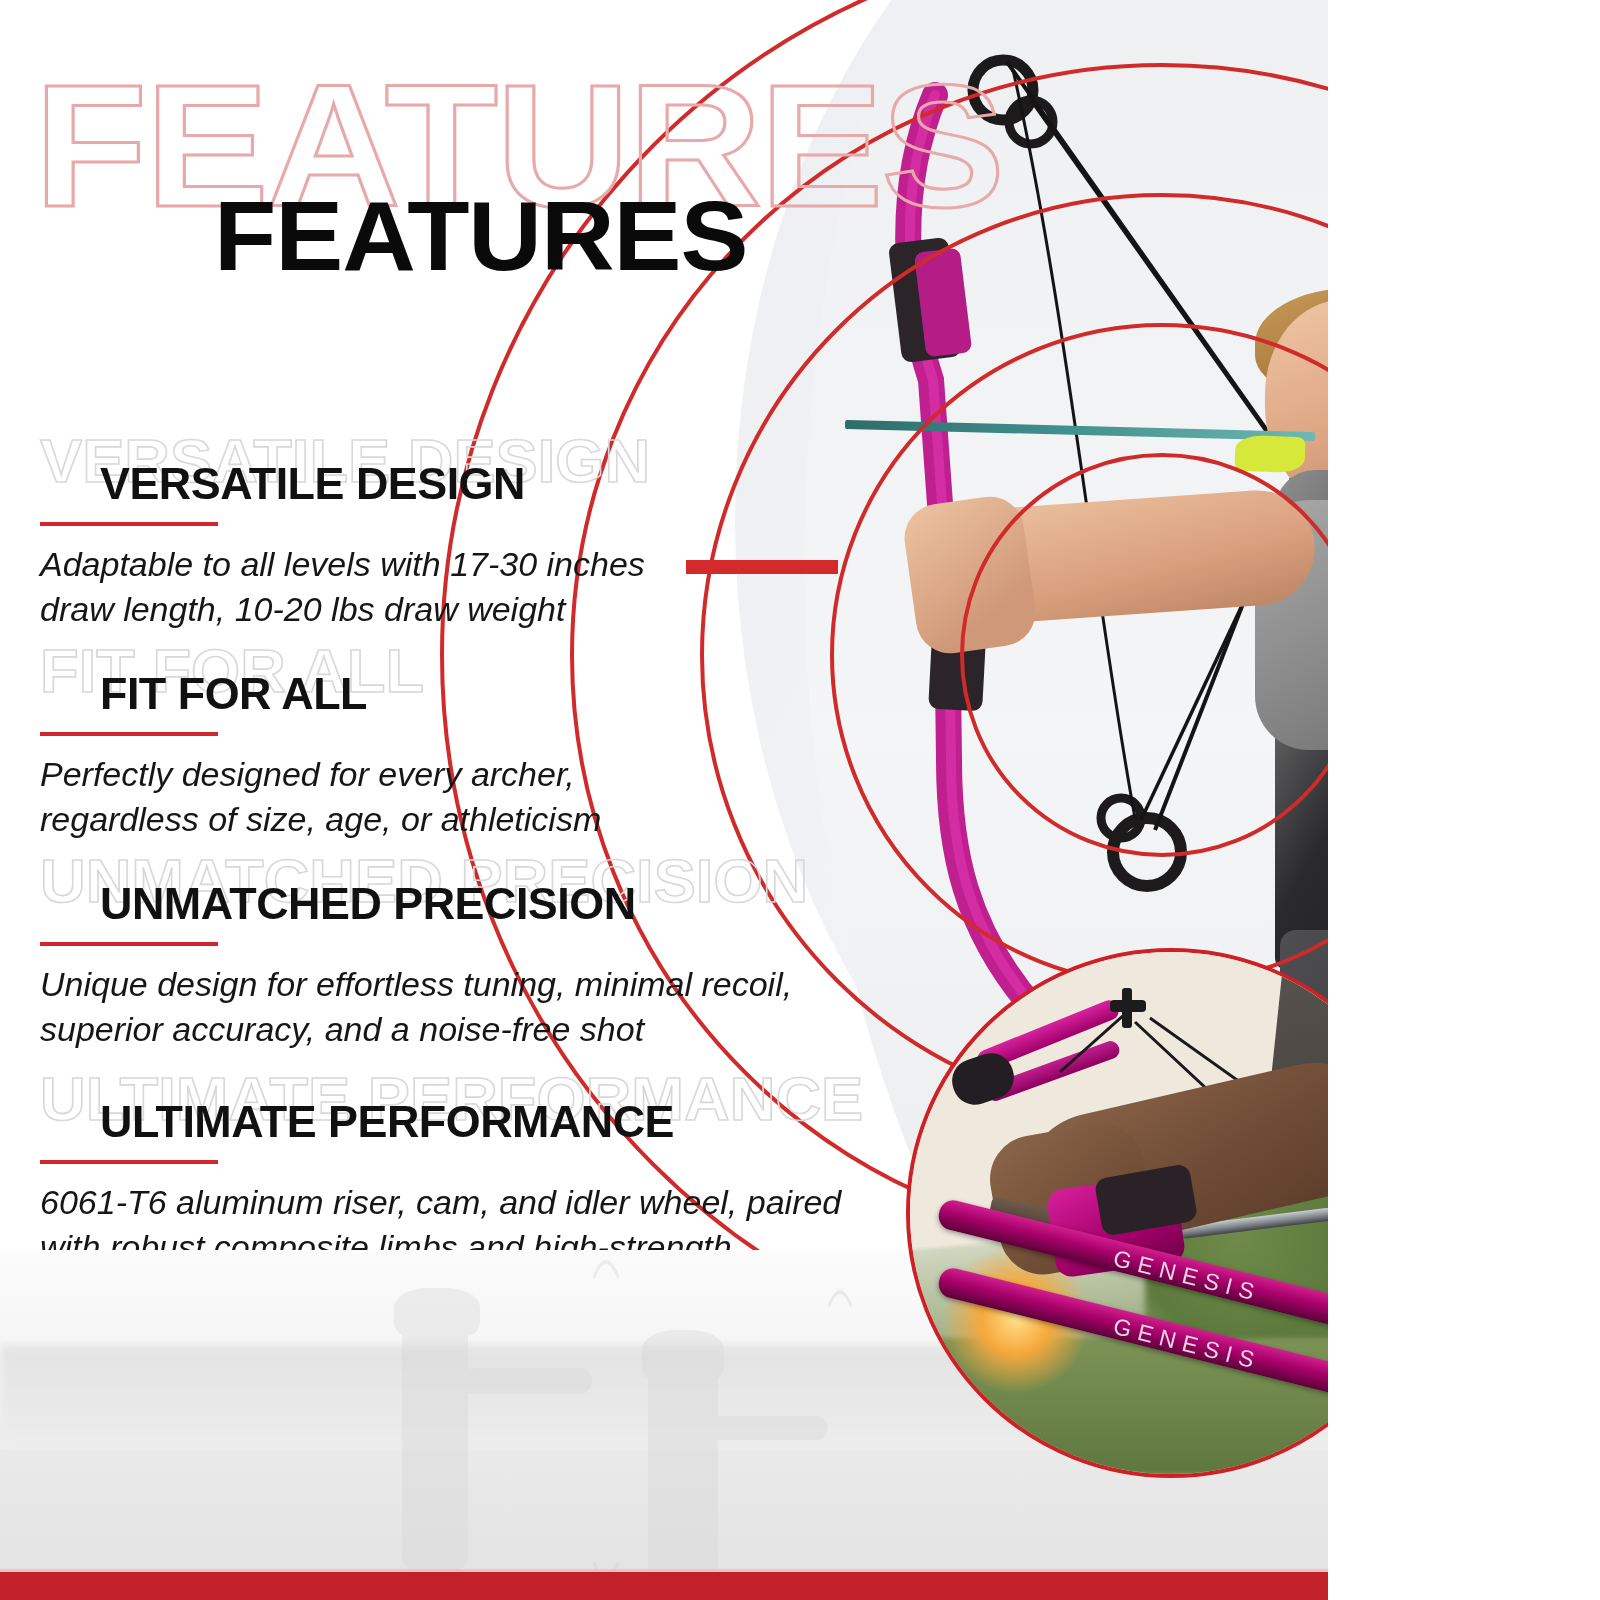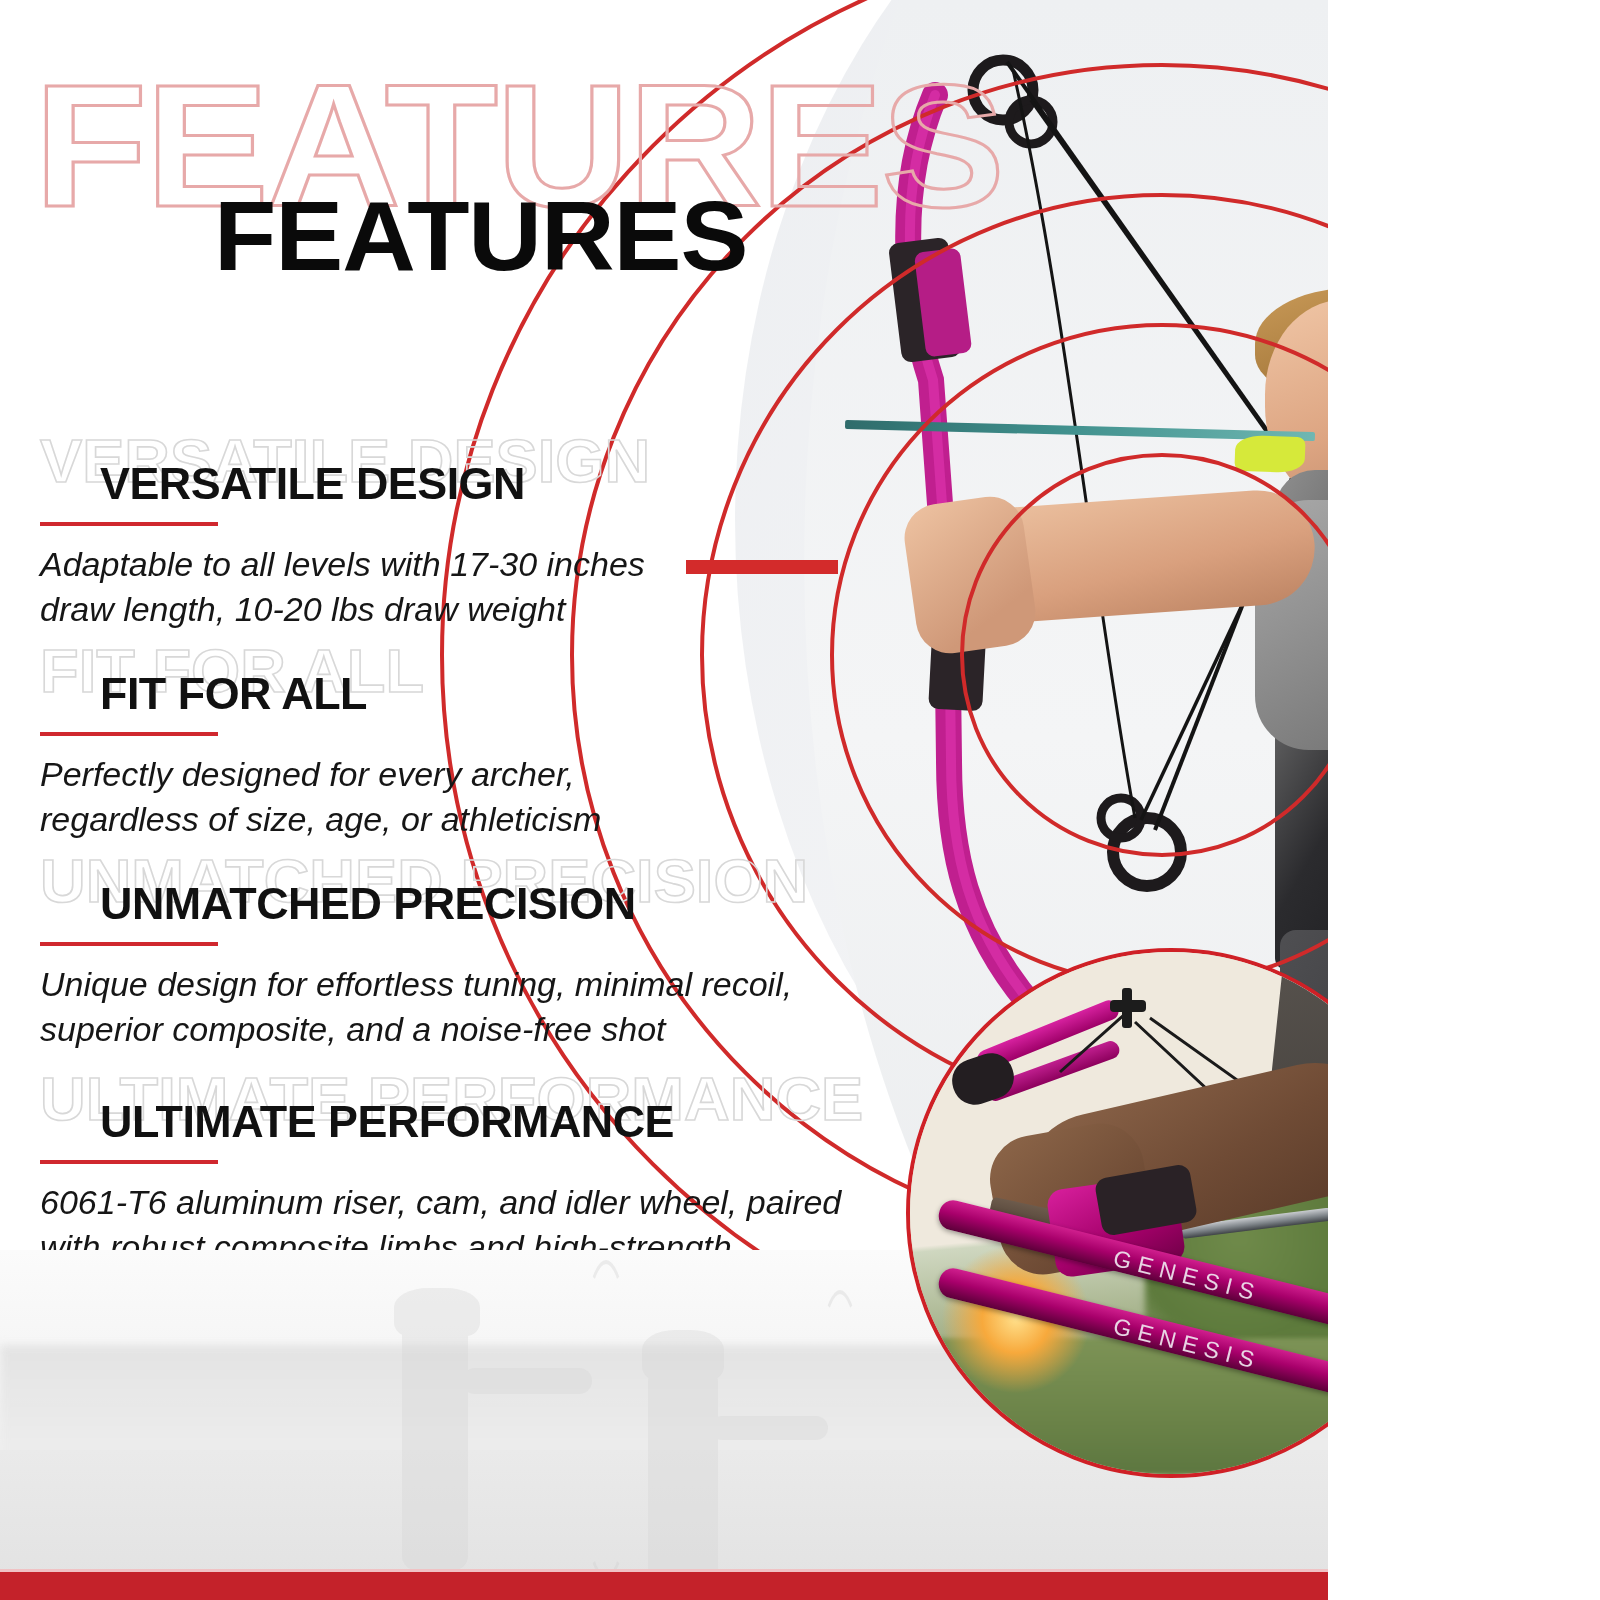--- a/index.html
+++ b/index.html
@@ -325,21 +325,21 @@
     <div class="feat-ghost">FIT FOR ALL</div>
     <div class="feat-head">FIT FOR ALL</div>
     <div class="feat-rule"></div>
     <div class="feat-desc" style="width:700px">Perfectly designed for every archer, regardless of size, age, or athleticism</div>
   </div>
 
   <div class="feature" style="top:850px">
     <div class="feat-ghost">UNMATCHED PRECISION</div>
     <div class="feat-head">UNMATCHED PRECISION</div>
     <div class="feat-rule"></div>
-    <div class="feat-desc" style="width:760px">Unique design for effortless tuning, minimal recoil, superior composite, and a noise-free shot</div>
+    <div class="feat-desc" style="width:760px">Unique design for effortless tuning, minimal recoil, superior accuracy, and a noise-free shot</div>
   </div>
 
   <div class="feature" style="top:1068px">
     <div class="feat-ghost">ULTIMATE PERFORMANCE</div>
     <div class="feat-head">ULTIMATE PERFORMANCE</div>
     <div class="feat-rule"></div>
     <div class="feat-desc" style="width:840px">6061-T6 aluminum riser, cam, and idler wheel, paired with robust composite limbs and high-strength bowstrings for unbeatable durability</div>
   </div>
 
   <div class="bottom-ghost">

